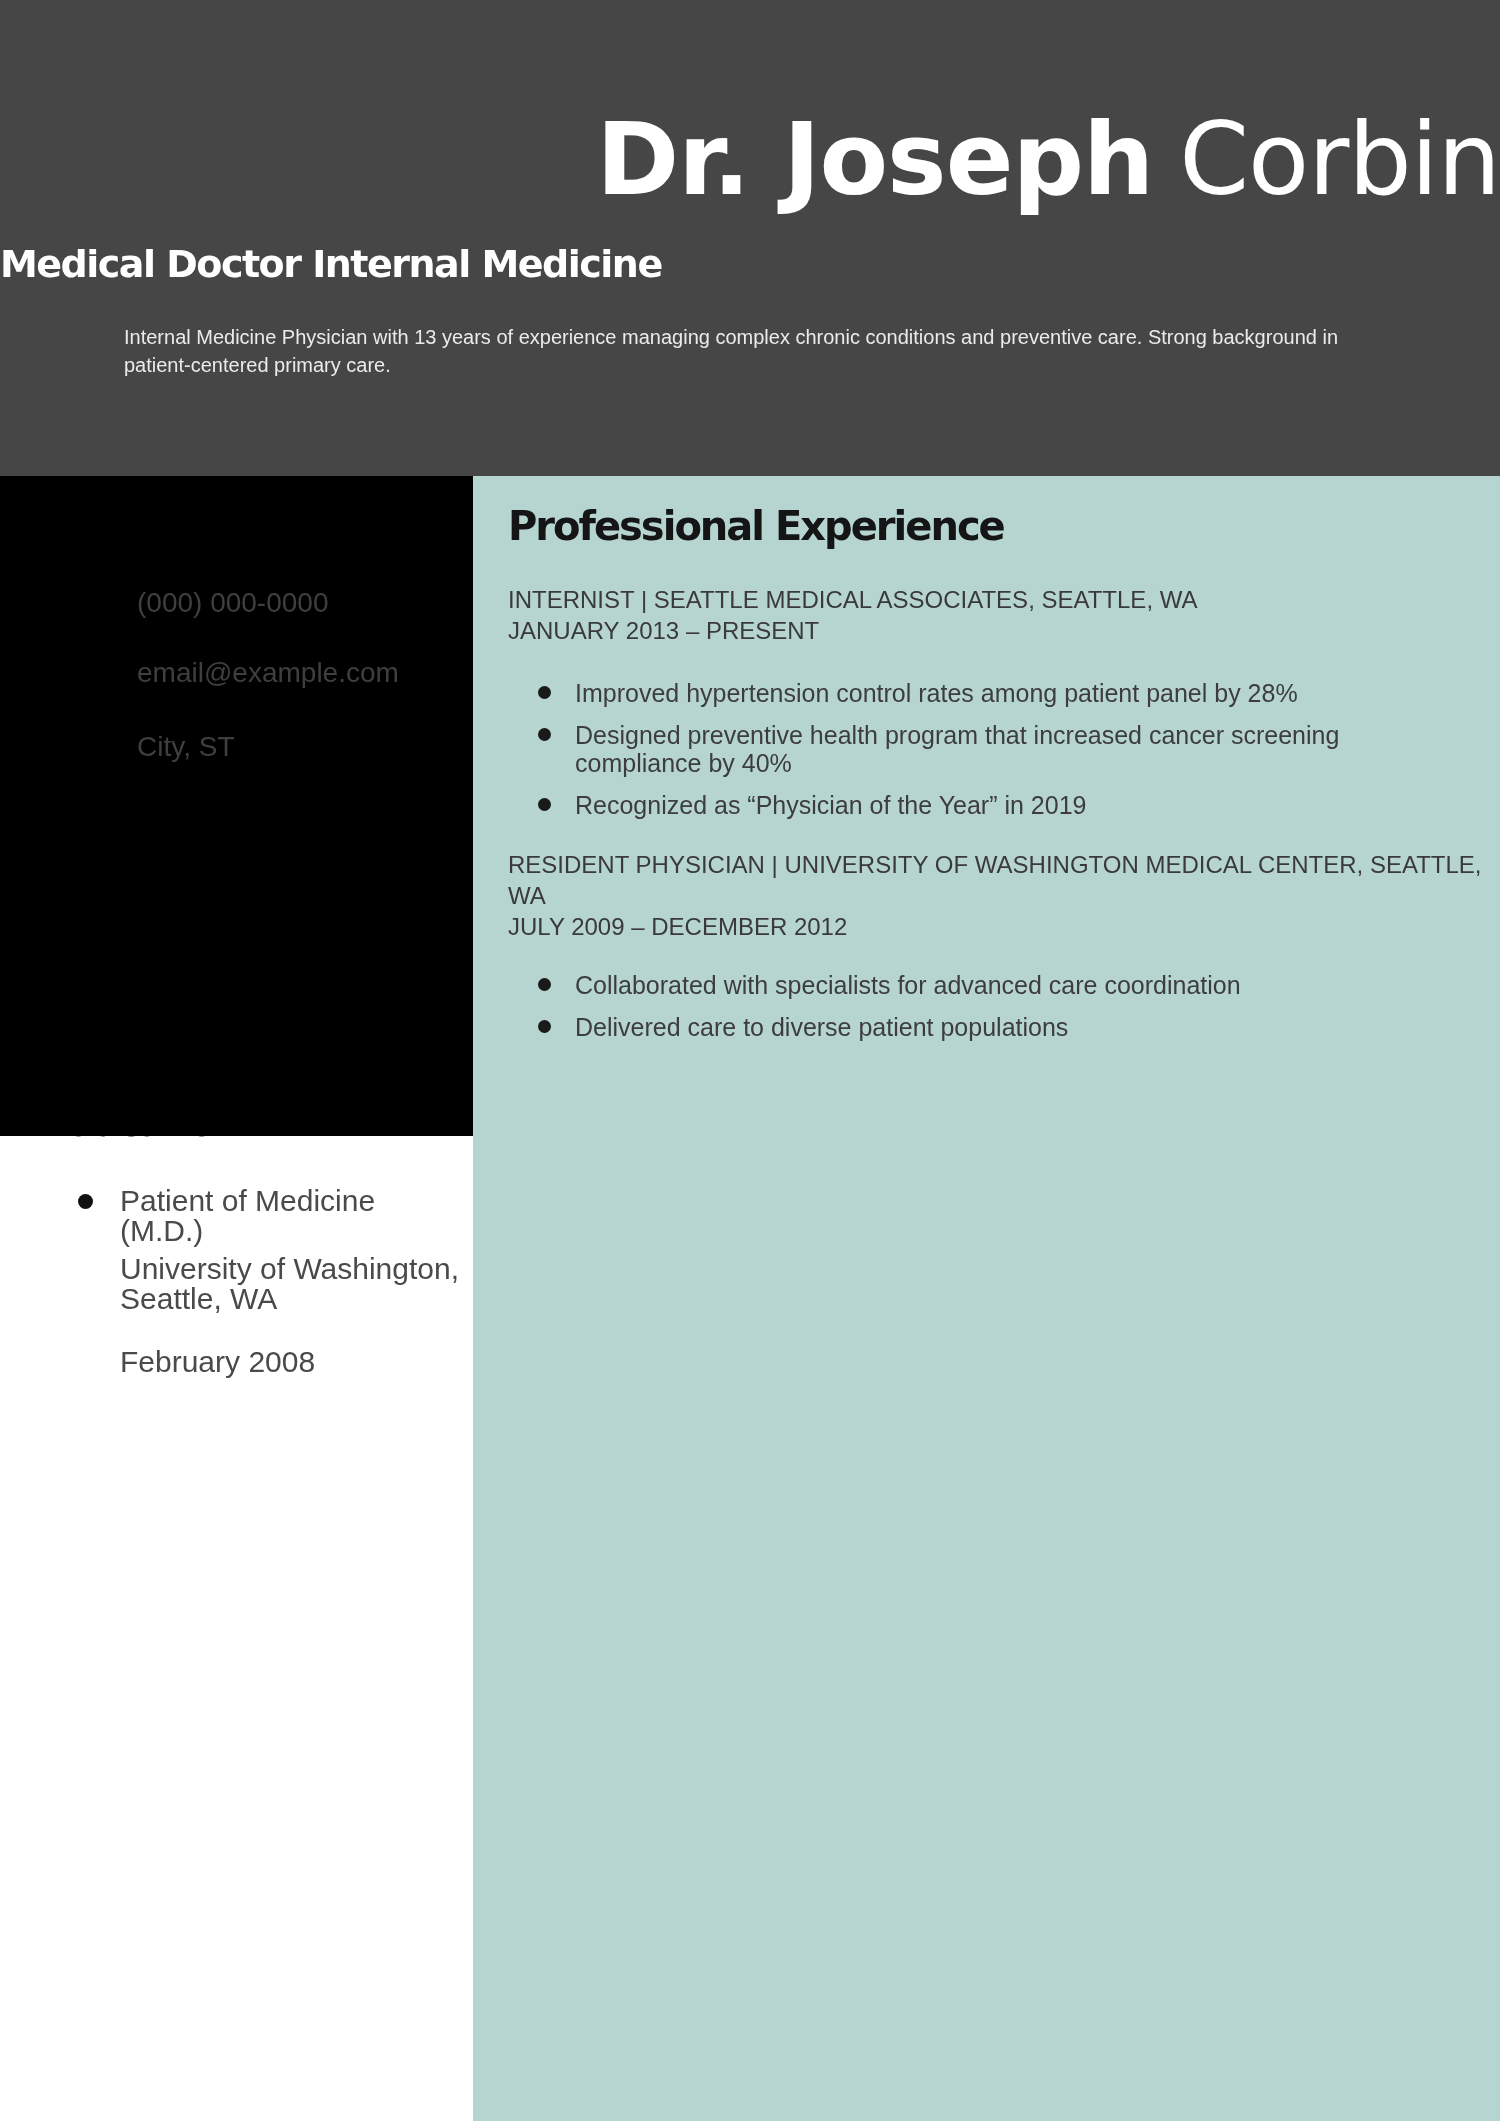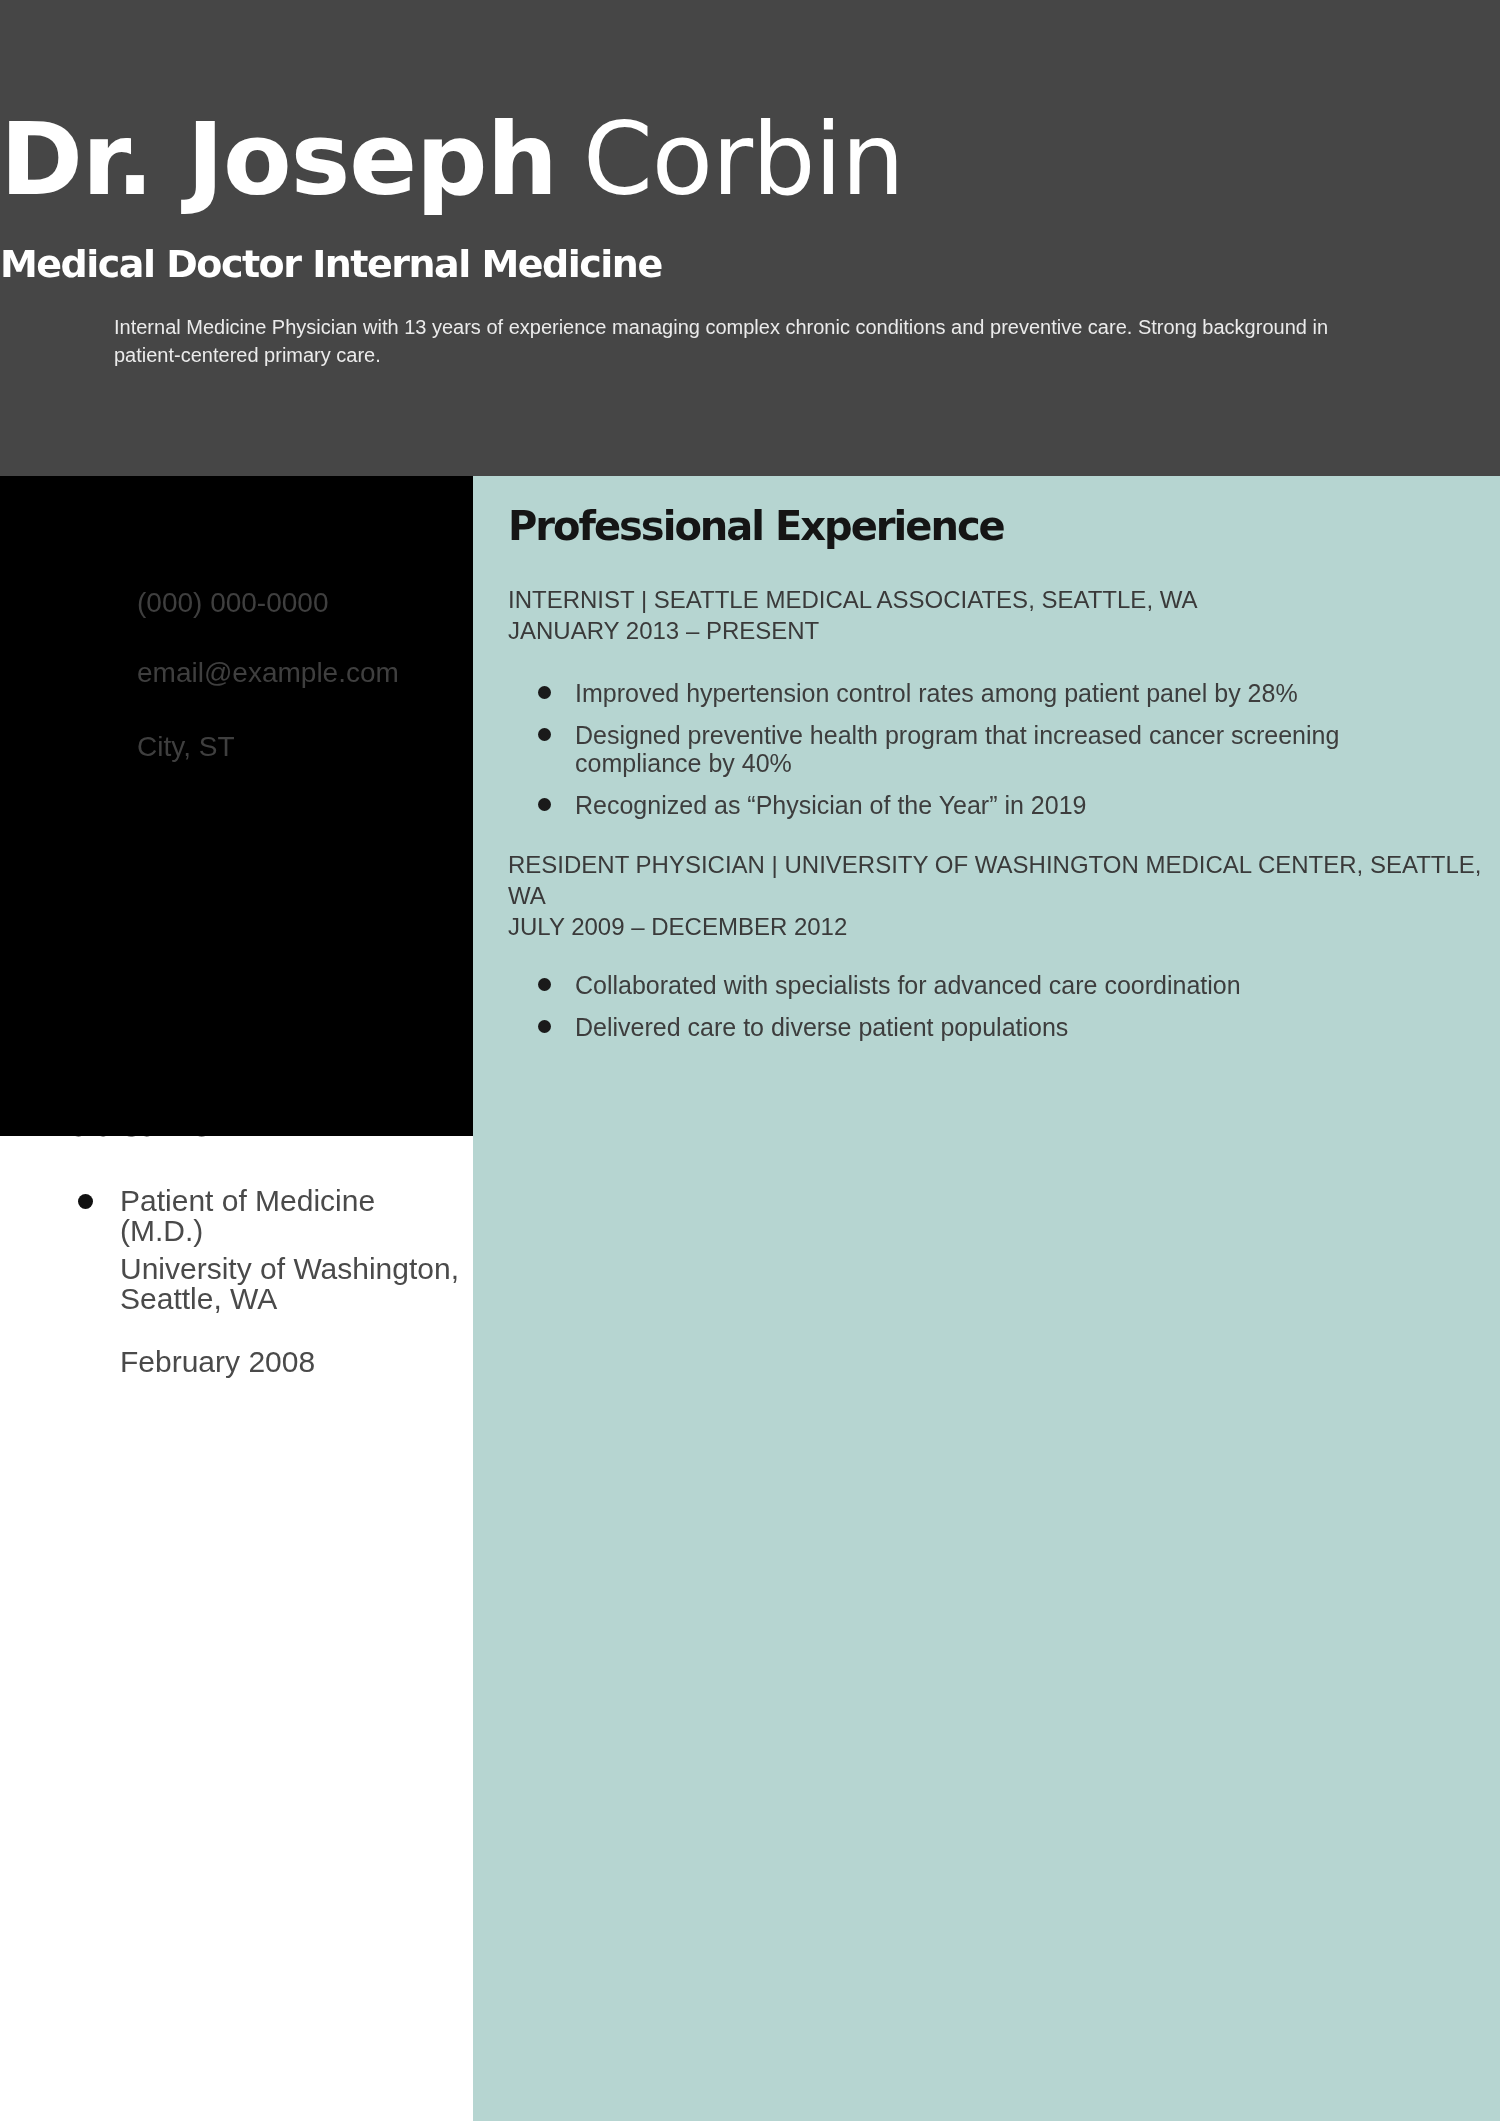--- a/index.html
+++ b/index.html
@@ -11,39 +11,39 @@
     overflow:hidden;
   }
   
   .hdr{
     position:absolute;left:0;top:0;width:1500px;height:476px;
     background:var(--header_bg,#464646);
     z-index:2;
   }
   .name{
     position:absolute;left:0;top:110px;width:100%;
-    text-align:left;margin:0;
+    text-align:right;margin:0;
     font-family:"DejaVu Sans",sans-serif;
     font-size:100px;line-height:1;
     color:var(--name_color,#ffffff);
     letter-spacing:-1px;
     white-space:nowrap;
   }
   .name .nb{font-weight:700;margin-right:26px;}
   .name .nl{font-weight:400;}
   .subtitle{
     position:absolute;left:0;top:245px;width:100%;
     text-align:left;margin:0;
     font-family:"DejaVu Sans",sans-serif;
     font-size:38px;line-height:1;font-weight:700;
     letter-spacing:-1.5px;
     color:var(--subtitle_color,#ffffff);
   }
   .summary{
-    position:absolute;left:110px;top:309px;width:1245px;margin:4px;
+    position:absolute;left:110px;top:309px;width:1245px;margin:14px;
     font-size:20px;line-height:28px;
     color:var(--summary_color,#ebebeb);
   }
   
   .black-panel{
     position:absolute;left:0;top:476px;width:473px;height:660px;
     background:var(--panel_bg,#000000);
     z-index:3;
   }
   .c-item{

